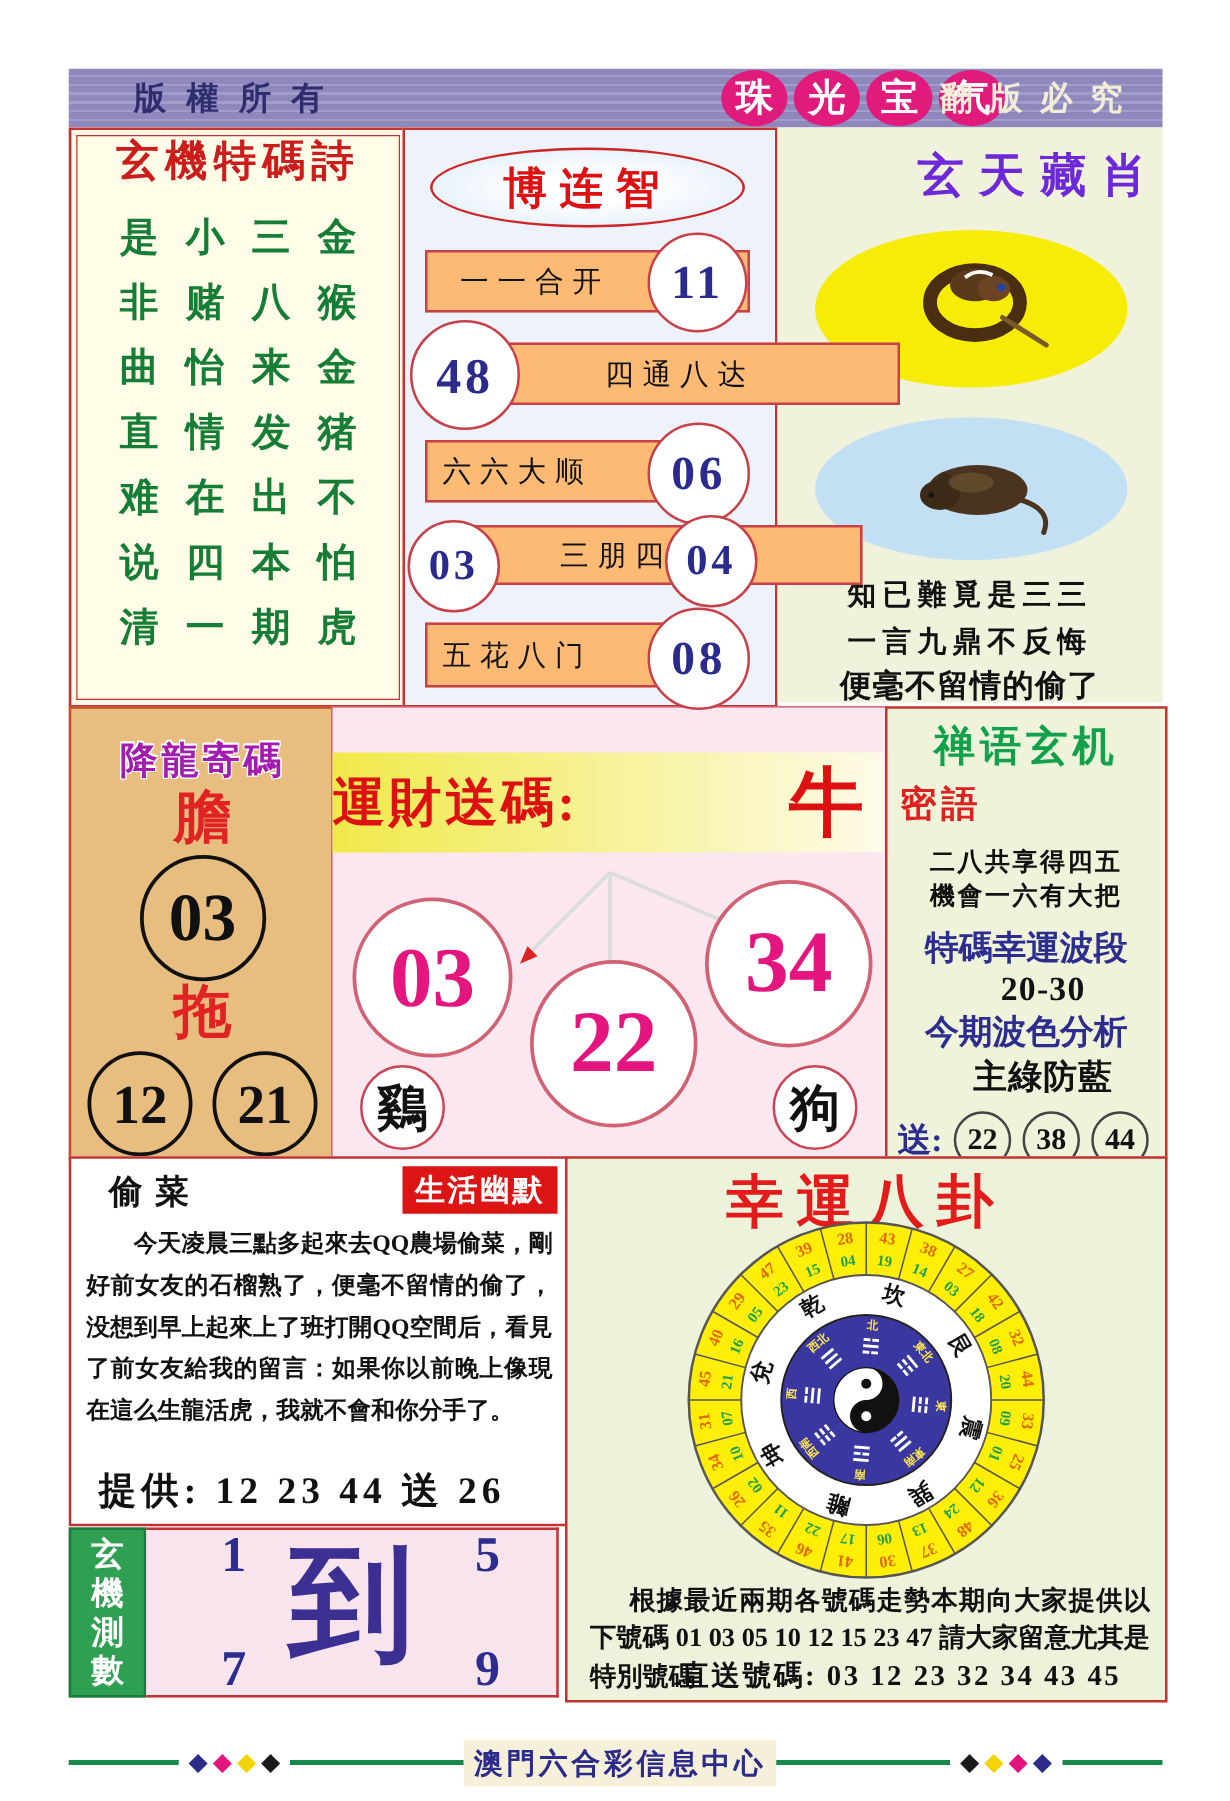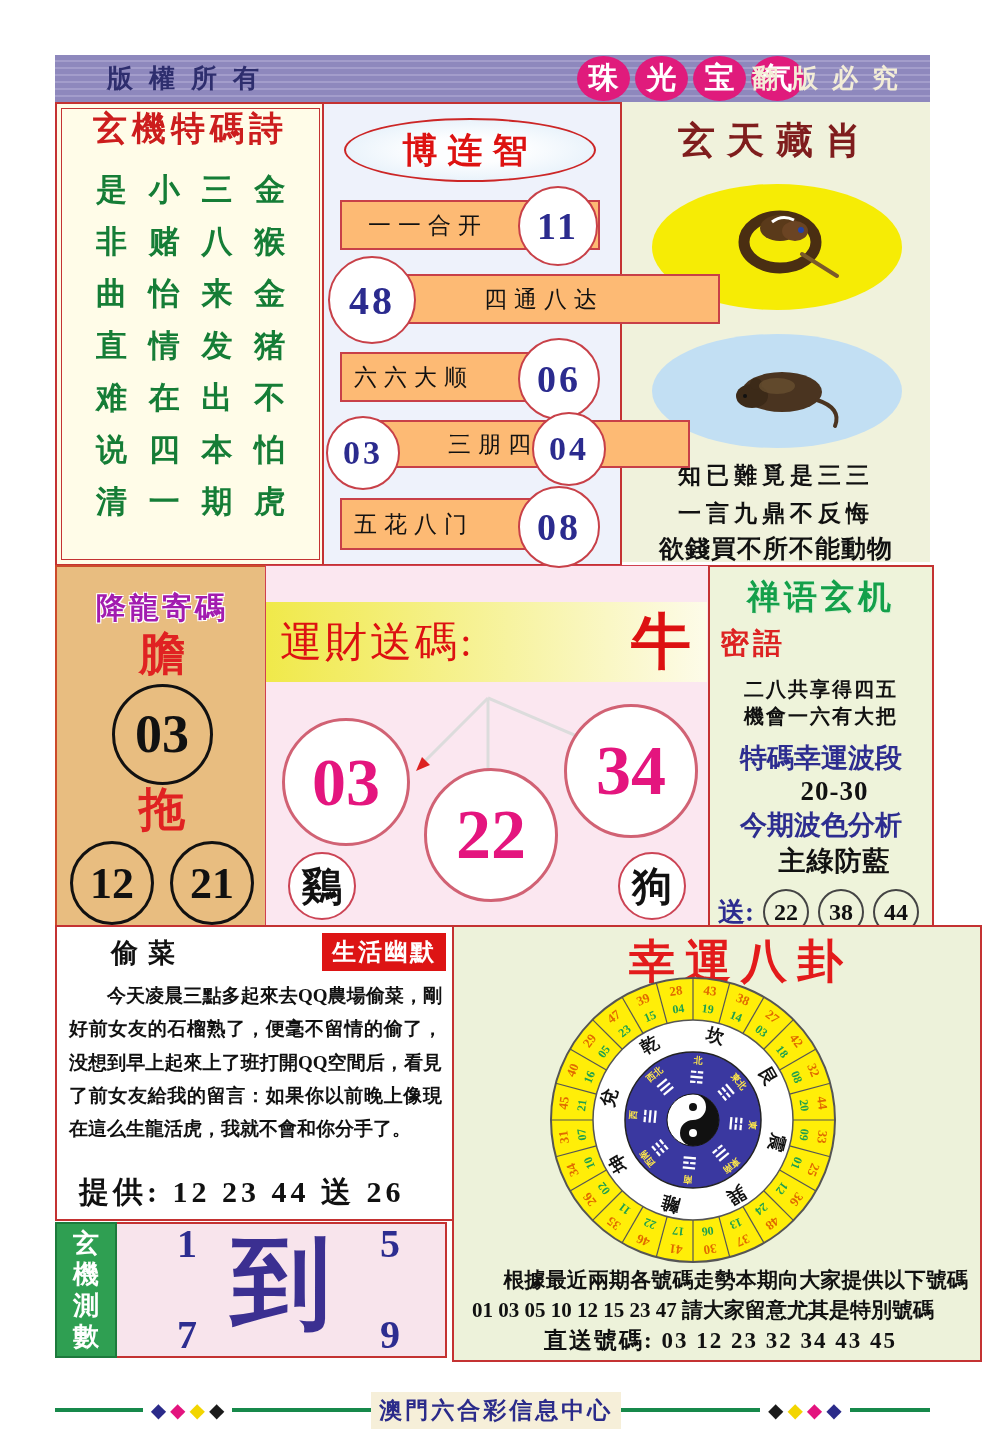--- a/index.html
+++ b/index.html
@@ -35,42 +35,42 @@
   #bz-r1{left:46px;top:170px;width:234px;height:46px;padding-left:112px;}
   #bz-r2{left:16px;top:248px;width:230px;height:46px;padding-left:12px;}
   #bz-c06{left:194px;top:234px;width:78px;height:78px;font-size:38px;}
   #bz-c03{left:2px;top:312px;width:70px;height:70px;font-size:34px;}
   #bz-r3{left:36px;top:316px;width:240px;height:44px;padding-left:86px;}
   #bz-c04{left:208px;top:308px;width:70px;height:70px;font-size:34px;}
   #bz-r4{left:16px;top:394px;width:230px;height:48px;padding-left:12px;}
   #bz-c08{left:194px;top:382px;width:78px;height:78px;font-size:38px;}
   
   #xt-box{left:622px;top:102px;width:308px;height:460px;background:#f0f2dc;}
-  #xt-title{margin-top:14px;text-align:center;color:#7f1d1d;font-size:37px;font-weight:bold;letter-spacing:12px;}
+  #xt-title{margin-top:14px;text-align:right;color:#6d28d9;font-size:37px;font-weight:bold;letter-spacing:12px;}
   #xt-yellow{position:absolute;left:30px;top:82px;width:250px;height:126px;border-radius:50%;background:#f6ec05;}
   #xt-blue{position:absolute;left:30px;top:232px;width:250px;height:114px;border-radius:50%;background:#c2dff3;}
   .xt-line{position:absolute;width:100%;text-align:center;color:#111;font-weight:bold;}
   #xt-l1{top:358px;font-size:23px;letter-spacing:5px;}
   #xt-l2{top:396px;font-size:23px;letter-spacing:5px;}
   #xt-l3{top:430px;font-size:25px;letter-spacing:1px;font-family:"Liberation Sans","DejaVu Sans",sans-serif;}
   
   #jl-box{left:55px;top:565px;width:210px;height:360px;background:#e8bd80;border:2px solid #cc4a2a;text-align:center;}
   #jl-title{margin-top:21px;color:#a21caf;font-size:30px;font-weight:bold;letter-spacing:3px;
     text-shadow:-1px -1px 0 #fff,1px -1px 0 #fff,-1px 1px 0 #fff,1px 1px 0 #fff;}
   .jl-red{color:#e02222;font-size:46px;font-weight:bold;line-height:1.1;}
   #jl-dan-c{margin:4px auto 0;width:95px;height:95px;border:3px solid #111;border-radius:50%;
     display:flex;align-items:center;justify-content:center;font-size:54px;font-weight:bold;color:#111;}
   #jl-tuo-row{display:flex;justify-content:center;gap:16px;margin-top:6px;}
   .jl-small{width:78px;height:78px;border:3px solid #111;border-radius:50%;display:flex;align-items:center;
     justify-content:center;font-size:44px;font-weight:bold;color:#111;}
   
   #yc-box{left:265px;top:565px;width:443px;height:360px;background:#fbe7f0;border:1px solid #d04050;}
   #yc-band{position:absolute;left:0;top:36px;width:441px;height:80px;display:flex;align-items:center;
     background:linear-gradient(90deg,#f0e94a,#f7f3a0 55%,#fdfbe9);}
-  #yc-title{color:#dd1111;font-size:42px;font-weight:normal;letter-spacing:3px;padding-left:14px;}
+  #yc-title{color:#dd1111;font-size:42px;font-weight:bold;letter-spacing:3px;}
   #yc-zodiac{color:#dd1111;font-size:60px;font-weight:bold;margin-left:auto;padding-right:16px;}
   .yc-circle{position:absolute;background:#fff;border:3px solid #d16274;border-radius:50%;display:flex;
     align-items:center;justify-content:center;font-weight:bold;color:#e4157e;}
   #yc-c1{left:16px;top:152px;width:122px;height:122px;font-size:68px;}
   #yc-c2{left:158px;top:202px;width:128px;height:128px;font-size:70px;}
   #yc-c3{left:298px;top:138px;width:128px;height:128px;font-size:70px;}
   .yc-small{position:absolute;background:#fff;border:2px solid #cc4455;border-radius:50%;display:flex;
     align-items:center;justify-content:center;font-size:40px;font-weight:bold;color:#111;}
   #yc-chicken{left:22px;top:286px;width:64px;height:64px;}
   #yc-dog{left:352px;top:286px;width:64px;height:64px;}
@@ -83,39 +83,39 @@
   #cy-l1{margin-top:12px;}
   .cy-navy{text-align:center;color:#2d2d90;font-size:27px;font-weight:bold;}
   .cy-black{text-align:center;color:#111;font-size:27px;font-weight:bold;letter-spacing:1px;padding-left:27px;}
   #cy-wave{margin-top:10px;}
   #cy-send{display:flex;align-items:center;gap:9px;margin:10px 0 0 8px;}
   #cy-send-label{color:#2d2d90;font-size:27px;font-weight:bold;}
   .song-circle{width:42px;height:42px;border:2px solid #444;border-radius:50%;display:flex;align-items:center;
     justify-content:center;font-size:24px;font-weight:bold;color:#111;background:transparent;}
   
   #hm-box{left:55px;top:925px;width:397px;height:292px;background:#fff;border:2px solid #c43232;}
-  #hm-title{position:absolute;left:30px;top:8px;color:#111;font-size:27px;font-weight:bold;letter-spacing:10px;margin-left:24px;}
+  #hm-title{position:absolute;left:30px;top:8px;color:#111;font-size:27px;font-weight:bold;letter-spacing:10px;}
   #hm-badge{position:absolute;right:8px;top:6px;background:#dd1414;color:#fff;font-size:24px;font-weight:bold;
     padding:3px 10px;letter-spacing:2px;}
   #hm-body{position:absolute;left:12px;right:12px;top:52px;color:#111;font-size:19px;font-weight:bold;
     line-height:1.75;text-align:justify;text-indent:2em;}
   #hm-provide{position:absolute;left:22px;bottom:6px;color:#111;font-size:30px;font-weight:bold;letter-spacing:4px;}
   
   #cs-box{left:55px;top:1222px;width:392px;height:136px;display:flex;}
   #cs-label{width:58px;background:#2f9f52;border:2px solid #1d7a3c;display:flex;flex-direction:column;
     align-items:center;justify-content:center;}
   #cs-label div{color:#fff;font-size:26px;font-weight:bold;line-height:31px;}
   #cs-panel{flex:1;position:relative;background:#f8e4ec;border:2px solid #c43232;border-left:none;}
   .cs-num{position:absolute;color:#2d2d90;font-size:40px;font-weight:bold;}
   #cs-tl{left:60px;top:-4px;} #cs-tr{right:45px;top:-4px;}
   #cs-bl{left:60px;bottom:-2px;} #cs-br{right:45px;bottom:-2px;}
   #cs-center{position:absolute;left:0;right:0;top:50%;transform:translateY(-54%);text-align:center;
     color:#3b2f91;font-size:100px;font-weight:bold;}
   
-  #bg-box{left:452px;top:925px;width:478px;height:433px;background:#edf2da;border:2px solid #c43232;padding-left:48px;}
+  #bg-box{left:452px;top:925px;width:478px;height:433px;background:#edf2da;border:2px solid #c43232;}
   #bg-title{margin-top:4px;text-align:center;color:#e31b1b;font-size:46px;font-weight:bold;letter-spacing:10px;}
   #bagua-svg{position:absolute;left:94px;top:48px;}
   #bagua-svg text{font-family:"Liberation Serif","DejaVu Serif",serif;font-weight:bold;}
   #bg-body{position:absolute;left:18px;right:12px;top:338px;color:#111;font-size:21px;font-weight:bold;
     line-height:1.45;text-indent:1.5em;text-align:justify;}
   #bg-direct{position:absolute;left:90px;bottom:4px;color:#111;font-size:23px;font-weight:bold;letter-spacing:2px;}
   
   #footer{left:55px;top:1388px;width:875px;height:44px;display:flex;align-items:center;}
   .fline{height:4px;background:#17894b;}
   #fl1{flex:1.2;} #fl2{flex:1.9;} #fl3{flex:1.9;} #fl4{flex:1.1;}
@@ -203,21 +203,21 @@
       <ellipse cx="130" cy="58" rx="40" ry="20" fill="#4a3420"></ellipse>
       <ellipse cx="100" cy="62" rx="16" ry="12" fill="#3c2a18"></ellipse>
       <circle cx="104" cy="50" r="6" fill="#3c2a18"></circle>
       <circle cx="93" cy="62" r="2" fill="#111"></circle>
       <path d="M165 66 q25 8 18 26" stroke="#4a3420" stroke-width="4" fill="none" stroke-linecap="round"></path>
       <ellipse cx="125" cy="52" rx="18" ry="8" fill="#6b5232" opacity="0.7"></ellipse>
     </svg>
   </div>
   <div class="xt-line" id="xt-l1">知已難覓是三三</div>
   <div class="xt-line" id="xt-l2">一言九鼎不反悔</div>
-  <div class="xt-line" id="xt-l3">欲錢買不所不能動物</div>
+  <div class="xt-line" id="xt-l3">便毫不留情的偷了</div>
 </div>
 
 <div class="abs" id="jl-box">
   <div id="jl-title">降龍寄碼</div>
   <div class="jl-red">膽</div>
   <div id="jl-dan-c">03</div>
   <div class="jl-red">拖</div>
   <div id="jl-tuo-row">
     <div class="jl-small">12</div>
     <div class="jl-small">21</div>

